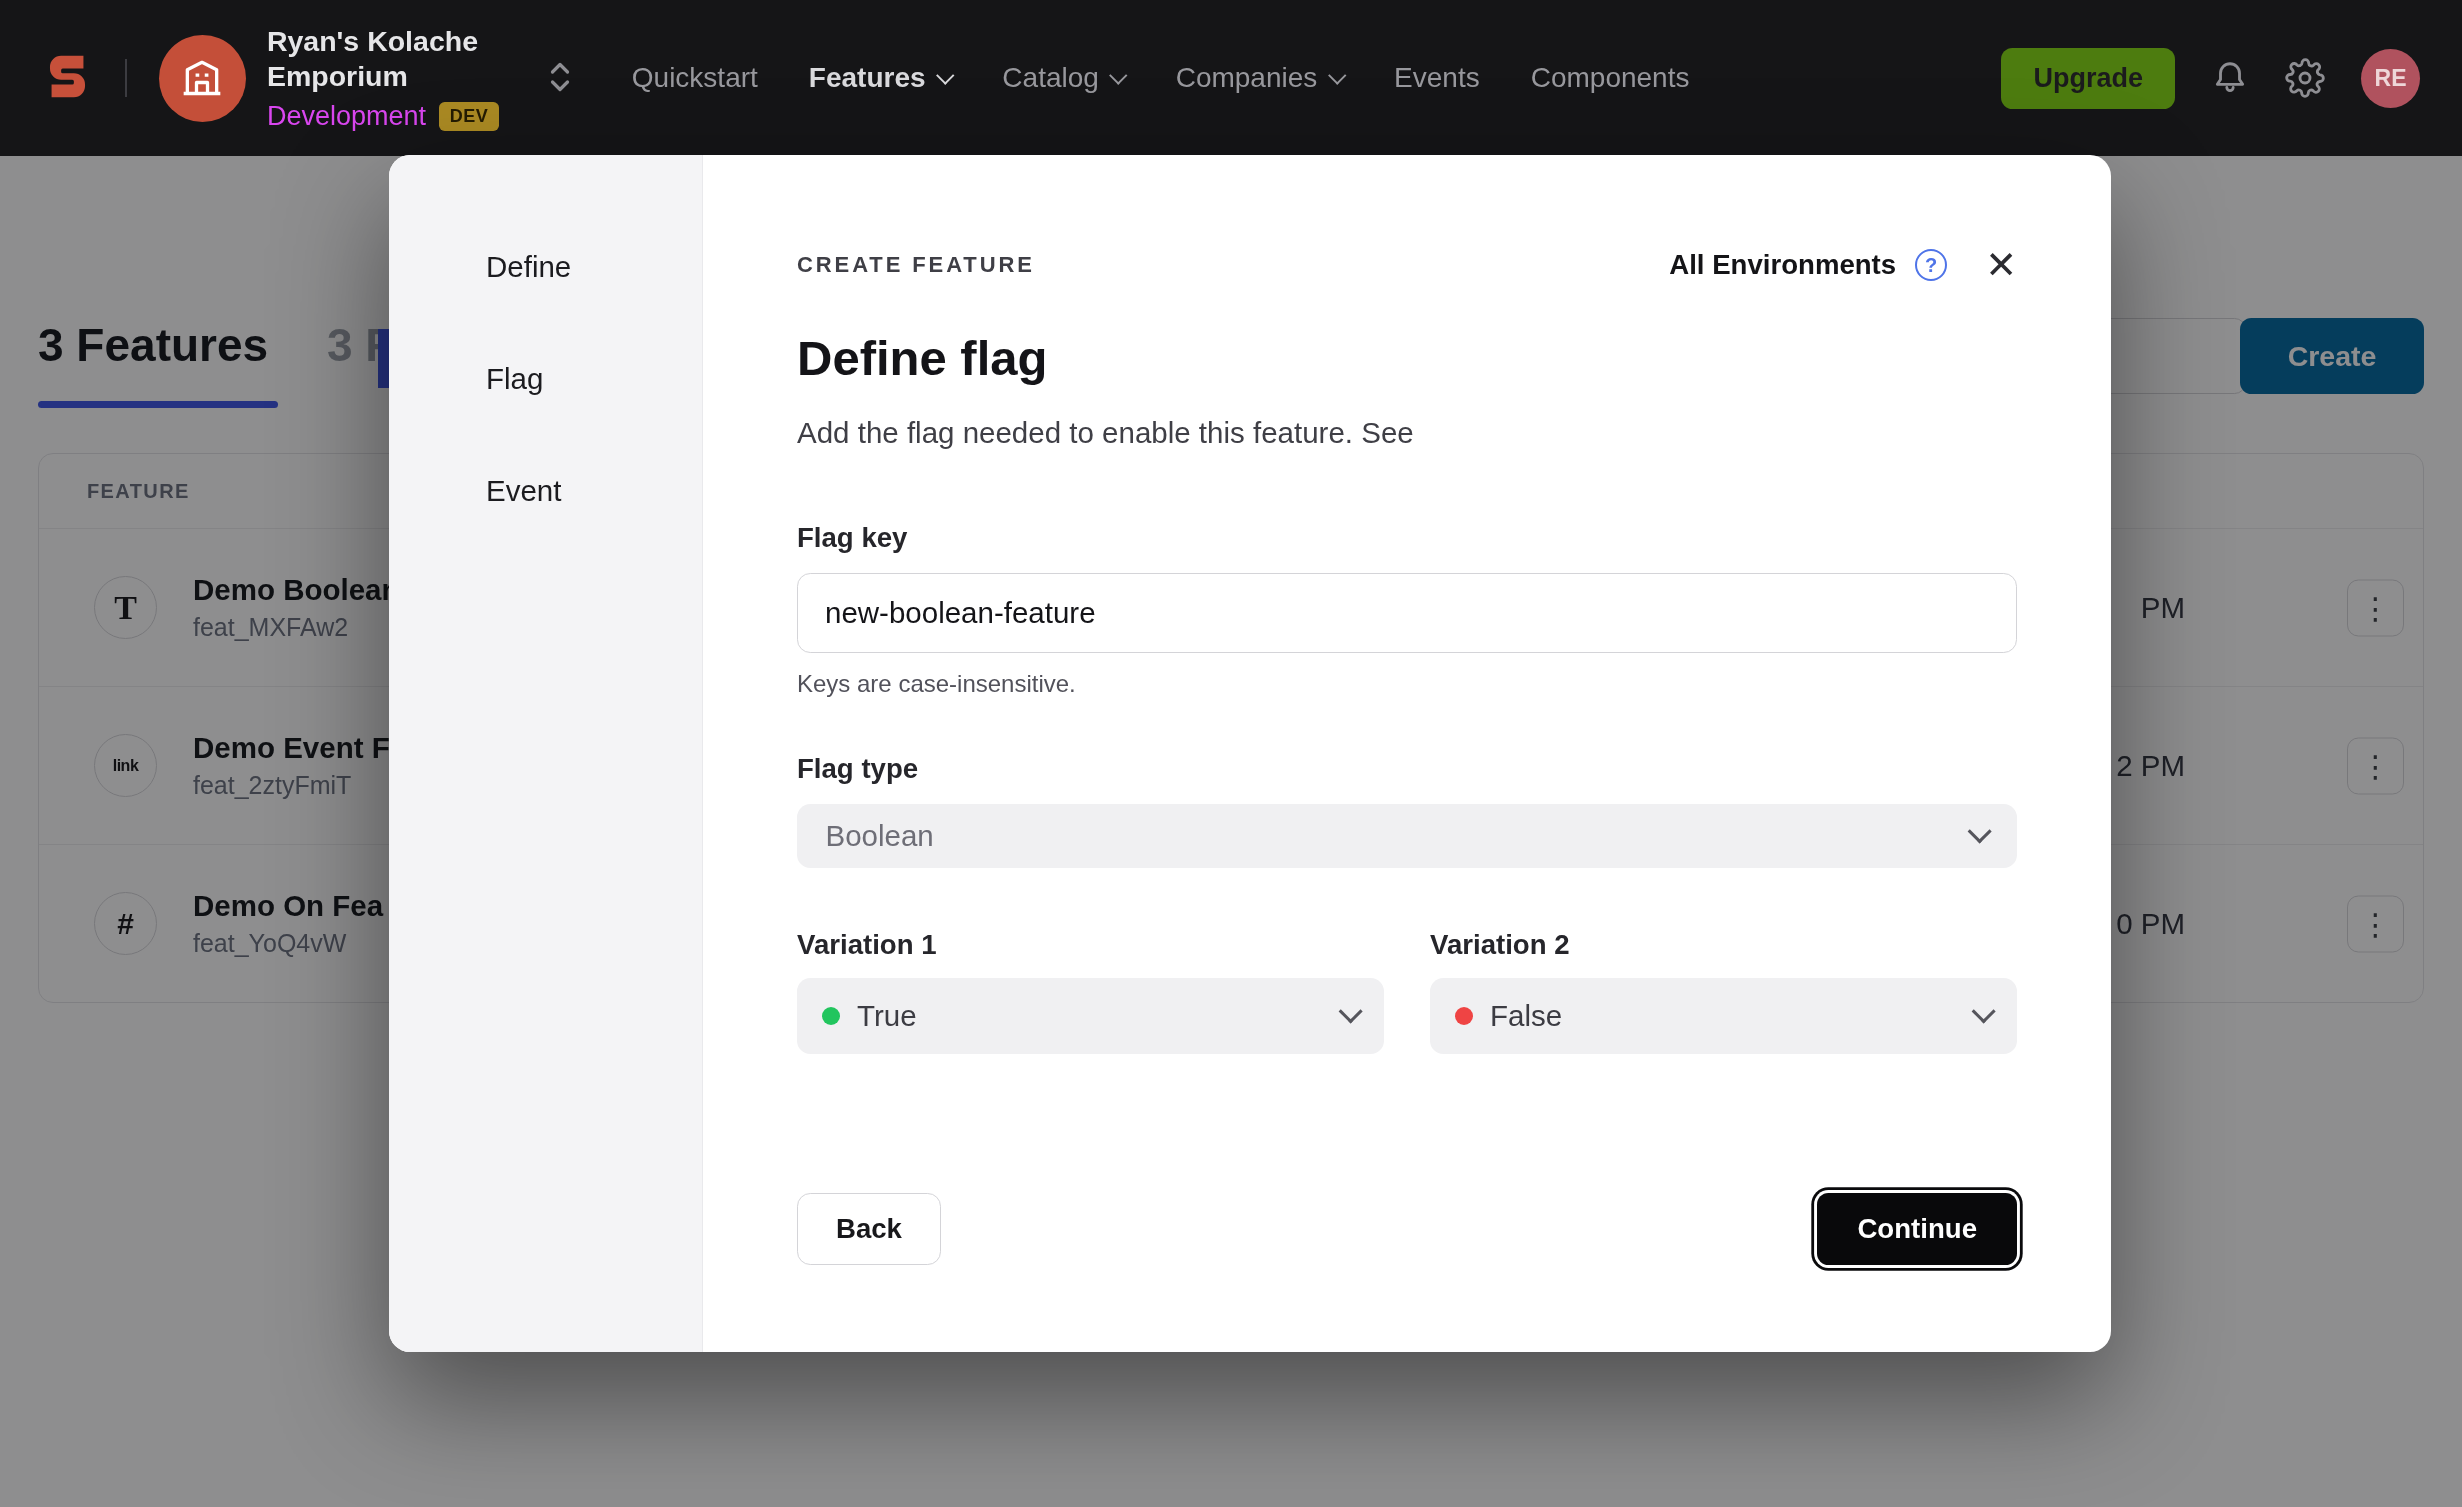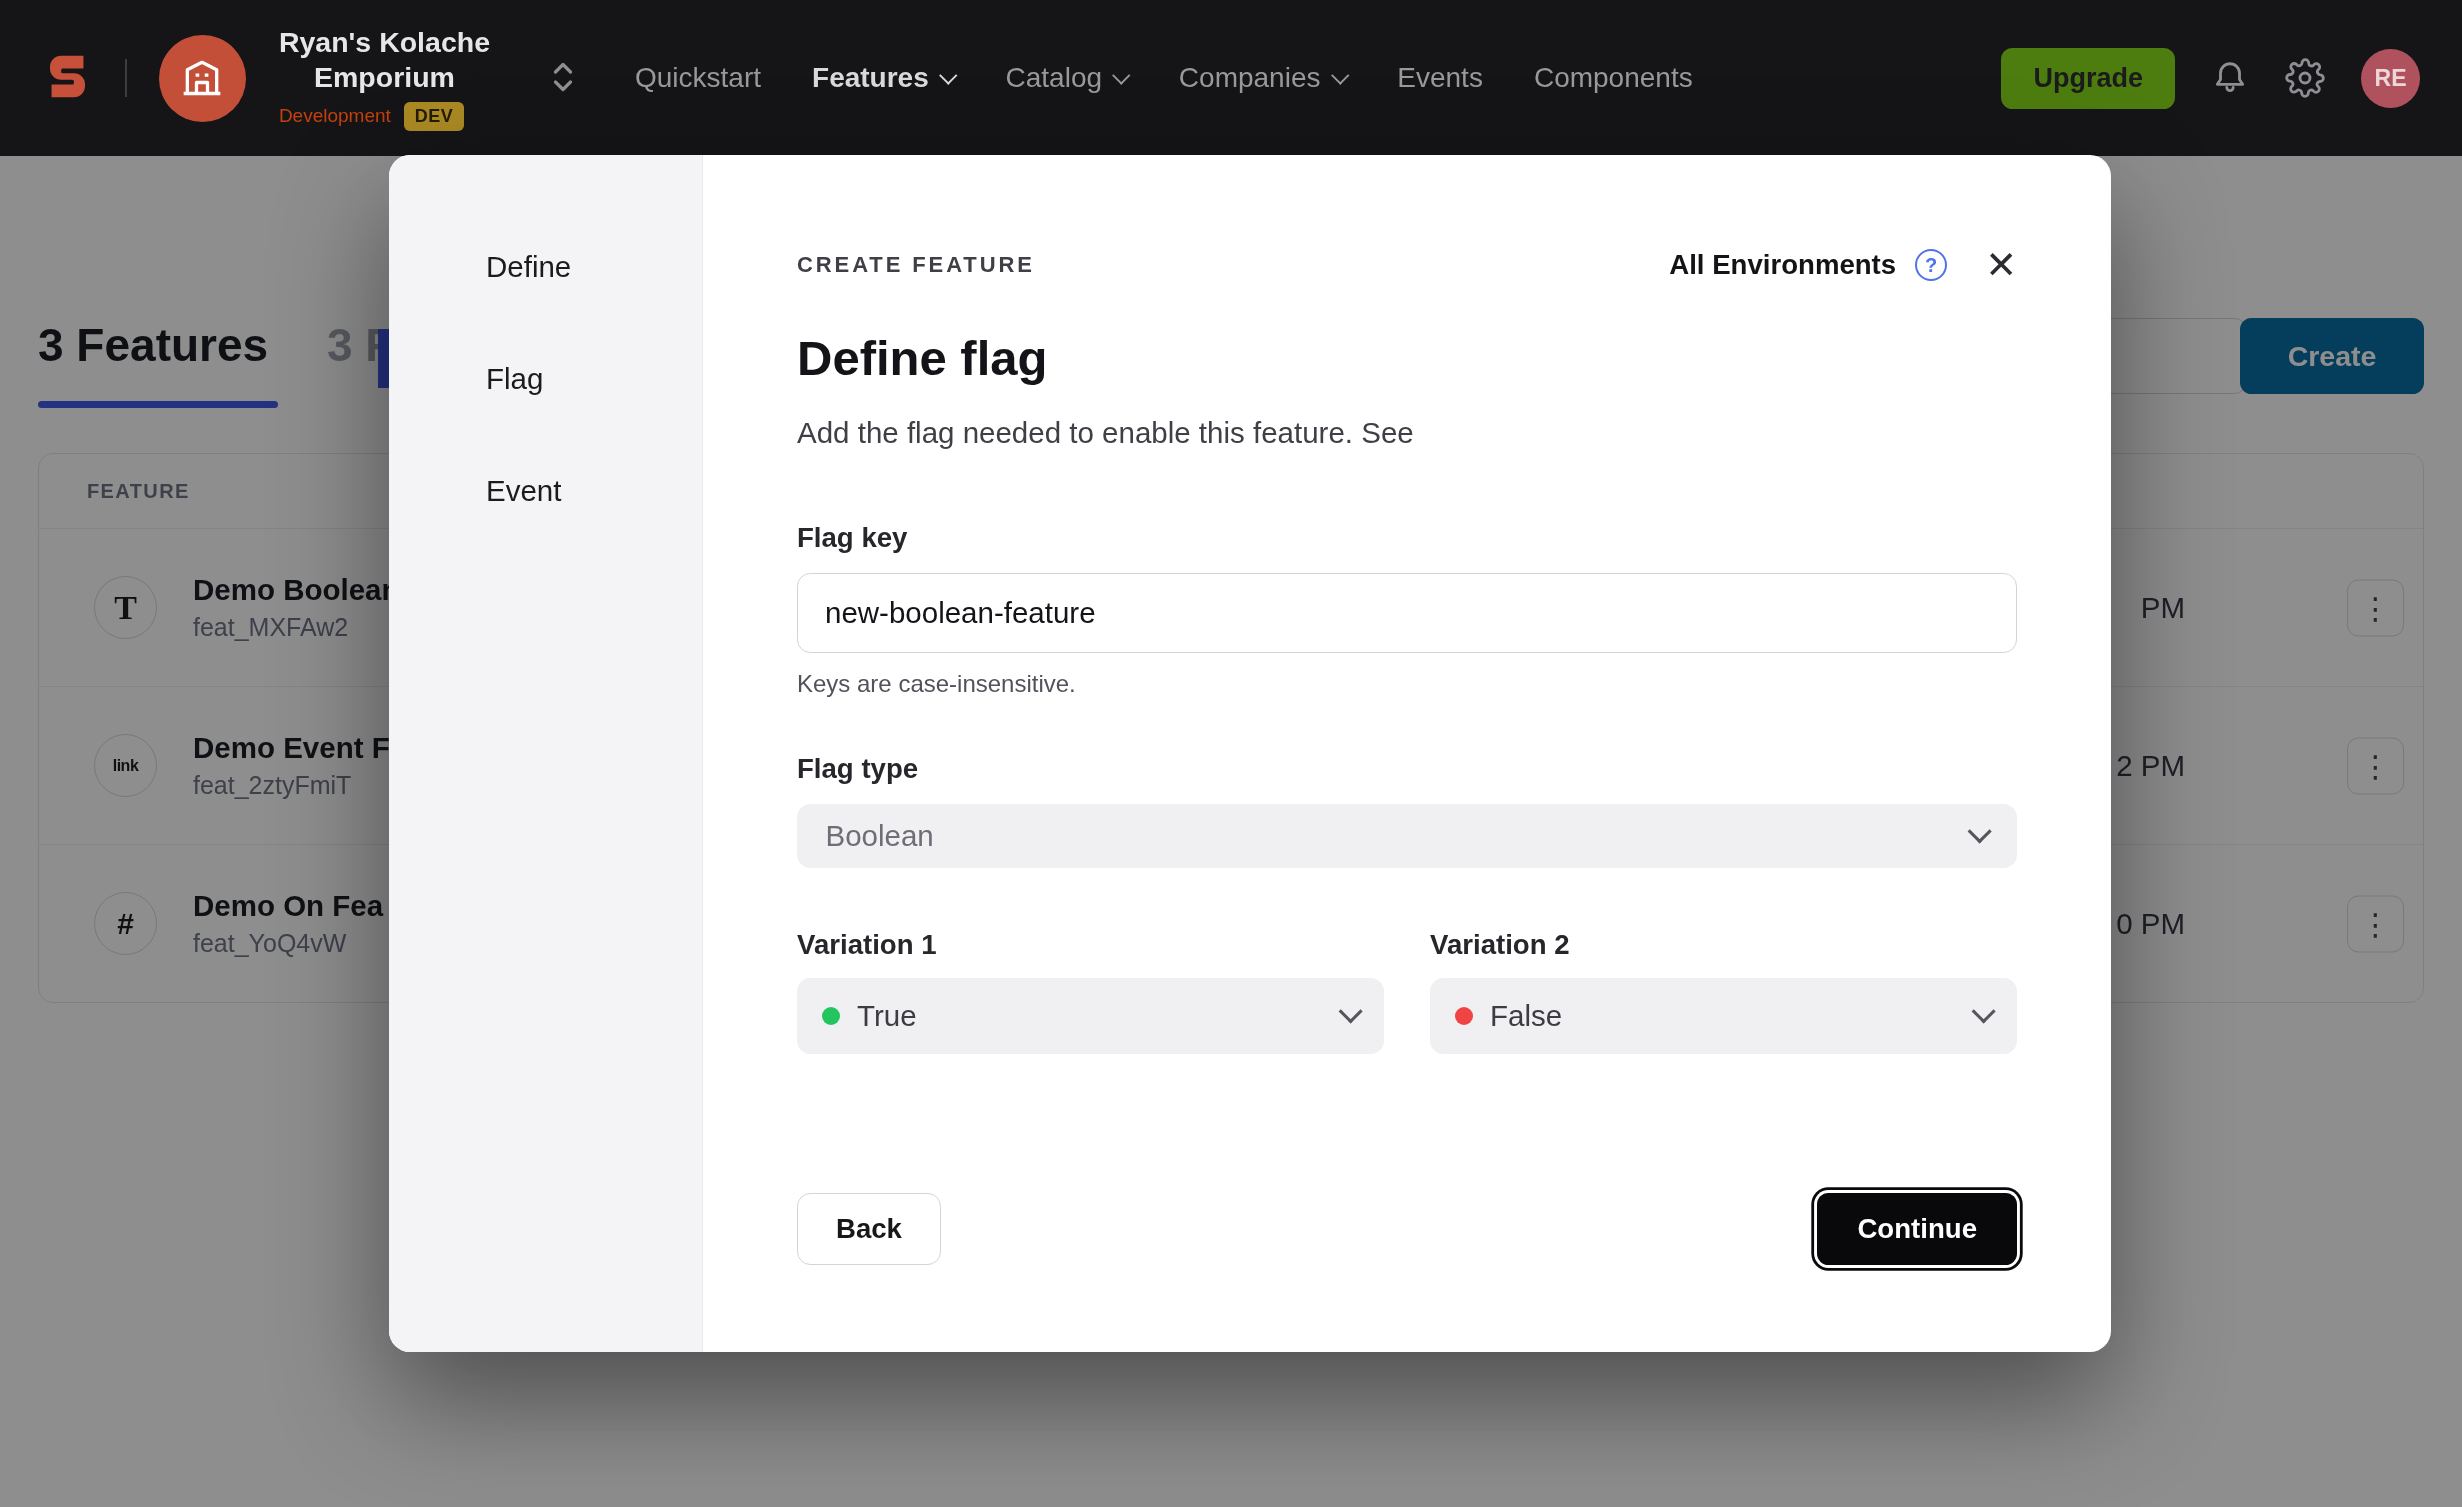--- a/index.html
+++ b/index.html
@@ -4,25 +4,25 @@
 <style>
   html,body{margin:0;padding:0;background:#0e0e10;}
   .screen{position:relative;width:2462px;height:1508px;overflow:hidden;background:#ffffff;
           font-family:"Liberation Sans","DejaVu Sans",sans-serif;-webkit-font-smoothing:antialiased;}
 
   
   .topnav{position:absolute;top:0;left:0;right:0;height:156px;background:#151517;display:flex;
           align-items:center;padding:0 42px;box-sizing:border-box;z-index:5;}
   .logo-wrap{display:flex;align-items:center;}
   .nav-divider{width:1.9px;height:38px;background:#3c3c41;margin:0 32px;}
-  .org{display:flex;align-items:center;gap:33px;text-align:center;}
+  .org{display:flex;align-items:center;gap:21px;}
   .org-avatar{width:87px;height:87px;border-radius:50%;background:#c44f39;display:flex;align-items:center;justify-content:center;flex:0 0 auto;}
   .org-name{font-size:28.5px;font-weight:600;color:#e6e6e8;line-height:35px;}
   .org-env{display:flex;align-items:center;gap:13.3px;margin-top:6.7px;}
-  .org-env-label{font-size:19px;color:#c2410c;}
+  .org-env-label{font-size:27px;color:#d946ef;}
   .badge-dev{background:#ab8a23;color:#241c02;font-size:18px;font-weight:700;padding:3.8px 10.5px;border-radius:5.7px;letter-spacing:0.5px;}
   .org-switch{margin-left:25px;display:flex;align-items:center;}
   .nav-items{display:flex;align-items:center;gap:51px;margin-left:57px;}
   .nav-item{font-size:28px;color:#98989d;display:flex;align-items:center;gap:13.3px;cursor:default;white-space:nowrap;}
   .nav-item.active{color:#d9d9dc;font-weight:700;}
   .chev-sm{width:10.5px;height:10.5px;border-right:2.9px solid #98989d;border-bottom:2.9px solid #98989d;
            transform:rotate(45deg);margin-top:-5.7px;}
   .nav-item.active .chev-sm{border-color:#d9d9dc;}
   .nav-right{margin-left:auto;display:flex;align-items:center;gap:36px;}
   .upgrade-btn{background:#4d7c0f;color:#1b1b1d;font-size:27px;font-weight:600;padding:15px 32px;border-radius:11.4px;}

